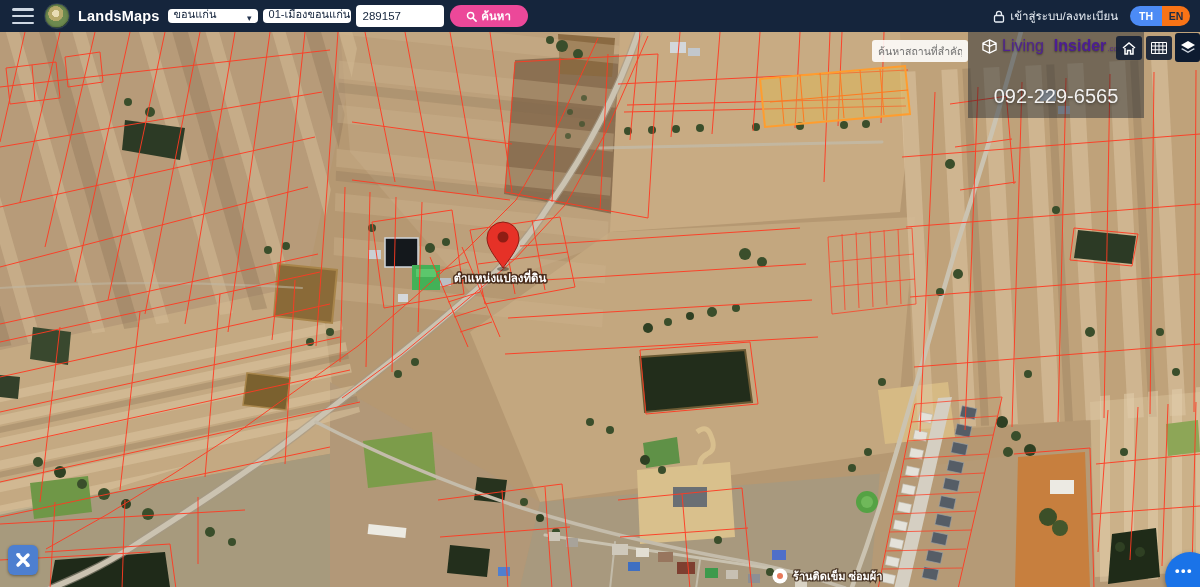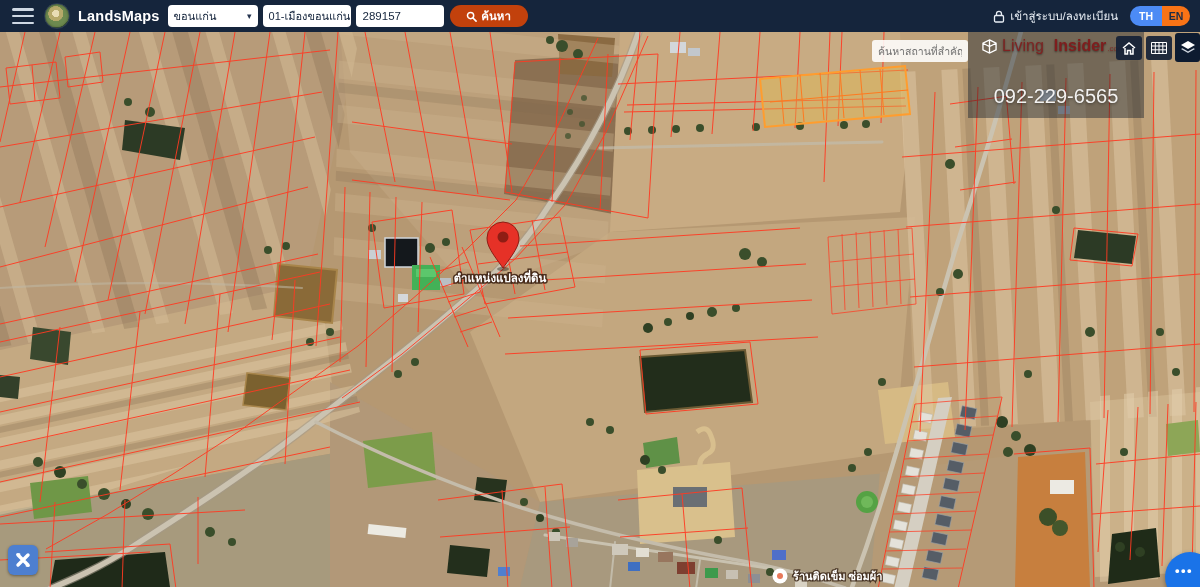--- a/index.html
+++ b/index.html
@@ -4,38 +4,38 @@
 <style>
   html,body{margin:0;padding:0;background:#000;}
   *{box-sizing:border-box;font-family:"Liberation Sans",sans-serif;}
   .stage{position:relative;width:1200px;height:587px;overflow:hidden;background:#0d1b30;}
   
   .topbar{position:absolute;left:0;top:0;width:1200px;height:32px;background:#15253c;display:flex;align-items:center;z-index:30;}
   .hamburger{width:22px;height:16px;margin-left:12px;display:flex;flex-direction:column;justify-content:space-between;cursor:pointer;}
   .hamburger span{display:block;height:2.5px;background:#cfd8e3;border-radius:2px;}
   .logo{width:26px;height:26px;border-radius:50%;margin-left:10px;background:radial-gradient(circle at 45% 40%,#e9ddb5 0 18%,#b6a96a 19% 38%,#6d8a4f 39% 70%,#44603b 71% 100%);border:1px solid #2b3b55;box-shadow:inset 0 0 3px rgba(0,0,0,.5);}
   .appname{color:#fff;font-size:14.5px;font-weight:bold;margin-left:8px;letter-spacing:.2px;}
-  .selectbox{height:22px;background:#fff;border-radius:4px;margin-left:8px;display:flex;align-items:center;justify-content:space-between;padding:0 6px;color:#13233b;font-size:11px;cursor:pointer;white-space:nowrap;overflow:hidden;}
+  .selectbox{height:14px;background:#fff;border-radius:4px;margin-left:8px;display:flex;align-items:flex-end;justify-content:space-between;padding:0 6px;color:#13233b;font-size:11px;cursor:pointer;white-space:nowrap;overflow:hidden;}
   .selectbox .chev{font-size:9px;color:#23334d;margin-left:4px;}
   .sel-prov{width:90px;}
   .sel-dist{width:88px;margin-left:5px;}
   .parcel-input{width:88px;height:22px;margin-left:5px;border:none;border-radius:4px;padding:0 7px;font-size:11.5px;color:#13233b;outline:none;}
-  .search-btn{height:22px;width:78px;margin-left:6px;border:none;border-radius:12px;background:#c2410c;color:#fff;font-size:11.5px;font-weight:bold;display:flex;align-items:center;justify-content:center;gap:4px;cursor:pointer;}
+  .search-btn{height:22px;width:78px;margin-left:6px;border:none;border-radius:12px;background:#ec4899;color:#fff;font-size:11.5px;font-weight:bold;display:flex;align-items:center;justify-content:center;gap:4px;cursor:pointer;}
   .tb-spacer{flex:1;}
   .login{display:flex;align-items:center;gap:5px;color:#e8eef5;font-size:11.5px;cursor:pointer;}
   .lang{display:flex;margin:0 10px 0 12px;}
   .lang-th{width:32px;height:20px;border-radius:10px 0 0 10px;background:#4c8bf5;color:#fff;font-size:10.5px;font-weight:bold;display:flex;align-items:center;justify-content:center;cursor:pointer;}
   .lang-en{width:28px;height:20px;border-radius:0 10px 10px 0;background:#f97316;color:#1c2c46;font-size:10.5px;font-weight:bold;display:flex;align-items:center;justify-content:center;cursor:pointer;}
   
   .map{position:absolute;left:0;top:32px;width:1200px;height:555px;overflow:hidden;background:#b59872;}
   .map svg.terrain{position:absolute;left:0;top:0;}
   .wm-panel{position:absolute;left:968px;top:0;width:176px;height:86px;background:rgba(13,23,38,.42);z-index:5;}
   .map-search{position:absolute;left:872px;top:8px;width:96px;height:22px;z-index:6;border:none;border-radius:3px;background:rgba(255,255,255,.88);font-size:10.5px;padding:0 6px;color:#444;outline:none;}
   .map-search::placeholder{color:#6f6f6f;}
-  .brand{position:absolute;left:982px;top:5px;z-index:6;display:flex;align-items:center;color:#7f1d1d;text-shadow:0 1px 2px rgba(0,0,0,.5);}
+  .brand{position:absolute;left:982px;top:5px;z-index:6;display:flex;align-items:center;color:#4c1d95;text-shadow:0 1px 2px rgba(0,0,0,.5);}
   .brand .b1{font-size:16px;font-weight:300;opacity:.92;margin-left:5px;}
   .brand .b2{font-size:16px;font-weight:bold;margin-left:10px;}
   .brand .b3{font-size:8px;opacity:.8;align-self:flex-end;margin:0 0 2px 1px;}
   .wm-name{position:absolute;left:968px;top:28px;width:176px;text-align:center;z-index:6;color:rgba(255,255,255,.92);font-size:20px;font-weight:300;text-shadow:0 1px 3px rgba(0,0,0,.45);}
   .wm-phone{position:absolute;left:968px;top:53px;width:176px;text-align:center;z-index:6;color:rgba(255,255,255,.92);font-size:20px;font-weight:300;text-shadow:0 1px 3px rgba(0,0,0,.45);}
   .sq-btn{position:absolute;z-index:7;border-radius:3px;background:rgba(20,33,54,.92);display:flex;align-items:center;justify-content:center;cursor:pointer;}
   .btn-home{left:1116px;top:4px;width:26px;height:24px;}
   .btn-grid{left:1146px;top:4px;width:26px;height:24px;}
   .btn-layers{left:1175px;top:1px;width:25px;height:29px;background:#0d1b30;}
   .tools-btn{position:absolute;left:8px;top:513px;width:30px;height:30px;border-radius:6px;background:#4d7fd0;z-index:7;display:flex;align-items:center;justify-content:center;box-shadow:0 1px 3px rgba(0,0,0,.4);cursor:pointer;}

